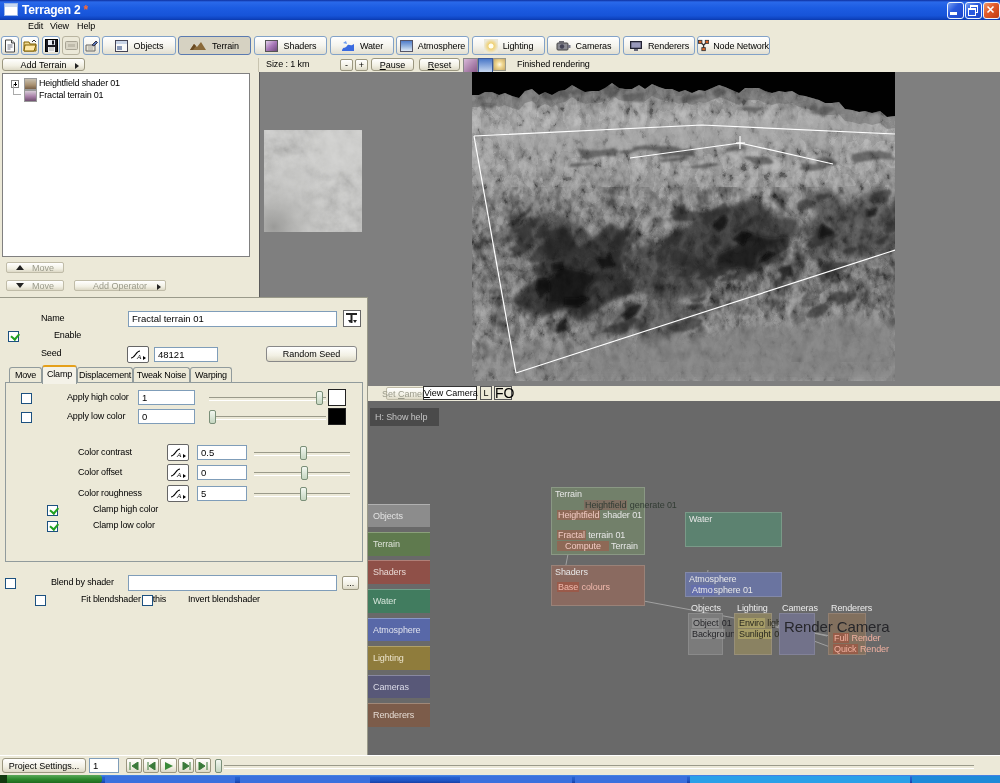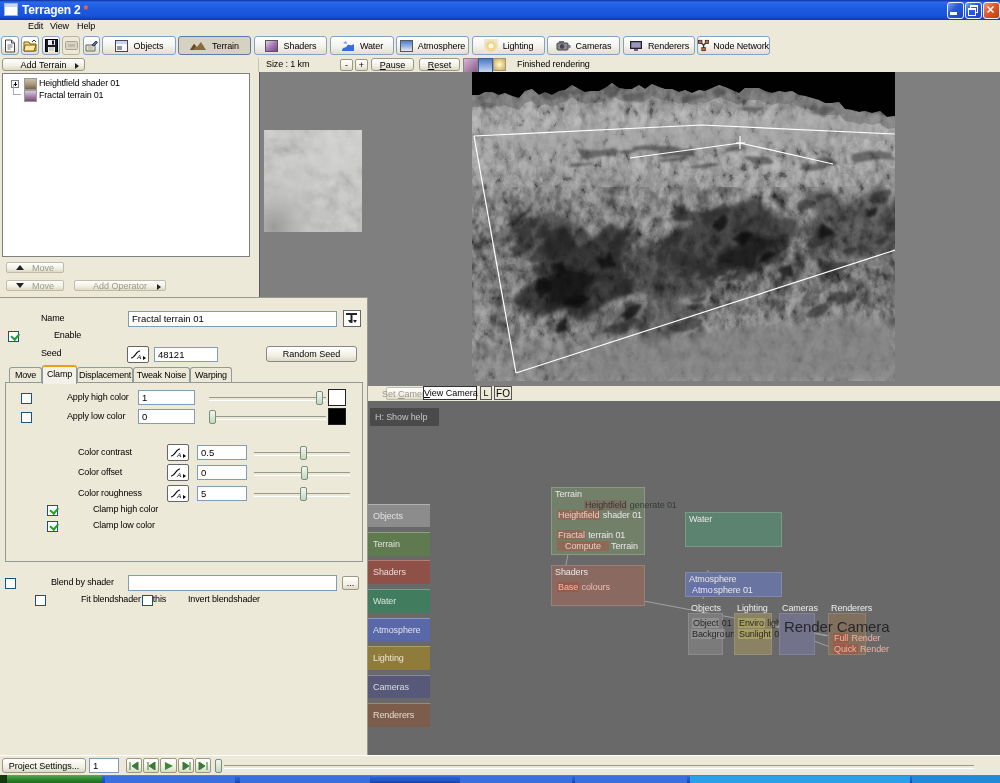--- a/index.html
+++ b/index.html
@@ -413,21 +413,21 @@
         <line x1="264" y1="71" x2="273" y2="71"></line>
       </g>
     </svg>
   </div>
 </div>
 
 <div class="abs" style="left:368px;top:386px;width:632px;height:15px;background:#ece9d8;">
   <div class="sbtn" style="left:2px;top:1px;width:40px;height:13px;color:#9a9a8a;border-color:#c0bca8;margin-left:16px;">Set&nbsp;<u>C</u>amera</div>
   <div class="abs" style="left:55px;top:0px;width:54px;height:14px;background:#fff;border:1px solid #333;box-sizing:border-box;font-size:9px;text-align:center;line-height:13px;white-space:nowrap;"><u>V</u>iew&nbsp;Camera</div>
   <div class="abs" style="left:112px;top:0px;width:12px;height:14px;background:#ece9d8;border:1px solid #555;box-sizing:border-box;font-size:9px;text-align:center;line-height:13px;">L</div>
-  <div class="abs" style="left:126px;top:0px;width:18px;height:14px;background:#ece9d8;border:1px solid #555;box-sizing:border-box;font-size:10px;text-align:center;line-height:13px;">FO</div>
+  <div class="abs" style="left:126px;top:0px;width:18px;height:14px;background:#ece9d8;border:1px solid #555;box-sizing:border-box;font-size:14px;text-align:center;line-height:13px;">FO</div>
 </div>
 
 <div class="abs" id="nodenet" style="left:368px;top:401px;width:632px;height:354px;background:#696969;overflow:hidden;font-size:9px;letter-spacing:-0.1px;">
   <div class="abs" style="left:2px;top:7px;width:64px;height:18px;background:#4a4a4a;color:#c4c4c4;line-height:18px;padding-left:5px;">H: Show help</div>
 
   <div class="abs" style="left:0px;top:103px;width:62px;height:23px;background:#8c8c8c;border-top:1px solid #b0b0b0;color:#e2e2e2;line-height:22px;padding-left:5px;box-sizing:border-box;">Objects</div>
   <div class="abs" style="left:0px;top:131px;width:62px;height:24px;background:#5f7a4e;border-top:1px solid #8aa07a;color:#dde2d8;line-height:22px;padding-left:5px;box-sizing:border-box;">Terrain</div>
   <div class="abs" style="left:0px;top:159px;width:62px;height:24px;background:#8f5048;border-top:1px solid #b08078;color:#e8d8d4;line-height:22px;padding-left:5px;box-sizing:border-box;">Shaders</div>
   <div class="abs" style="left:0px;top:188px;width:62px;height:24px;background:#417c5f;border-top:1px solid #70a08a;color:#d4e4da;line-height:22px;padding-left:5px;box-sizing:border-box;">Water</div>
   <div class="abs" style="left:0px;top:217px;width:62px;height:23px;background:#5868a8;border-top:1px solid #8898c8;color:#dde0ec;line-height:22px;padding-left:5px;box-sizing:border-box;">Atmosphere</div>

